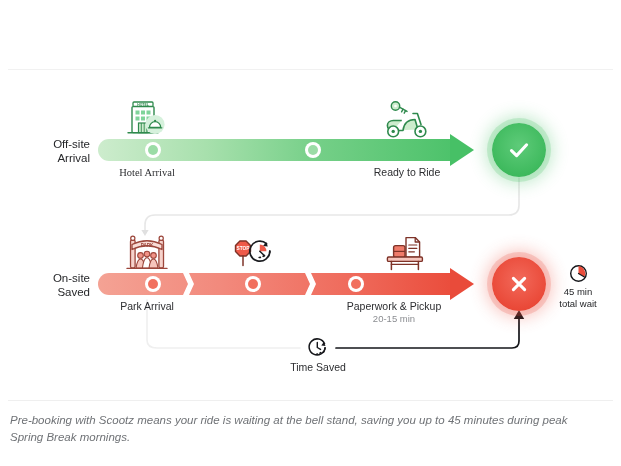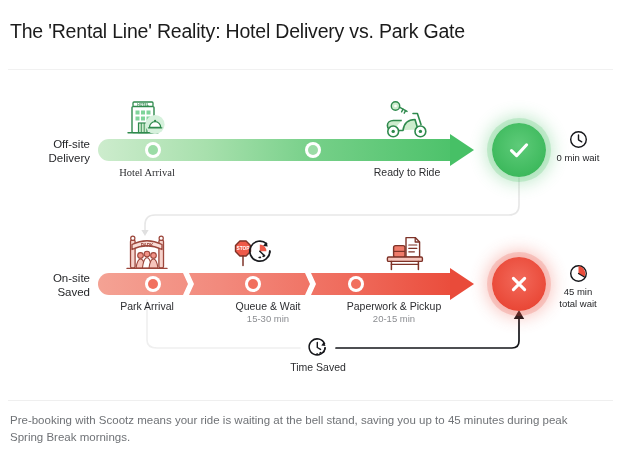--- a/index.html
+++ b/index.html
@@ -123,45 +123,44 @@
   .timesaved {
     position: absolute; left: 318px; top: 337px;
     transform: translateX(-50%); text-align: center;
   }
   .timesaved .glyph { display: block; margin: 0 auto 3px; width: 21px; height: 21px; }
   .timesaved .cap { font-size: 10.5px; color: #2d2e31; white-space: nowrap; }
 
   
   .footer {
     position: absolute; left: 10px; top: 412px; width: 590px;
-    font-size: 11.5px; line-height: 17px; color: #6f7276;
+    font-size: 11.5px; line-height: 17px; color: #6f7276; font-style: italic;
   }
 </style>
 </head>
 <body>
 
 <div id="page">
 
-  <div class="title">The 'Rental Line' Reality: Hotel Delivery vs. Park Gate</div>
   <div class="divider-top"></div>
 
   <svg class="connector" viewBox="0 0 621 466">
 
     <path d="M519,178 L519,205 Q519,215 509,215 L155,215 Q145,215 145,225 L145,231" fill="none" stroke="#e7e7e7" stroke-width="1.6" stroke-linecap="round"></path>
     <path d="M145,236 l-3.6,-6 h7.2 z" fill="#e0e0e0"></path>
 
     <path d="M147,300 L147,340 Q147,348 157,348 L300,348" fill="none" stroke="#efefef" stroke-width="1.6" stroke-linecap="round"></path>
 
     <path d="M336,348 L512,348 Q519,348 519,341 L519,318" fill="none" stroke="#15161a" stroke-width="1.7" stroke-linecap="round"></path>
     <path d="M519,310 l-5.2,9 h10.4 z" fill="#15161a"></path>
   </svg>
 
   <div class="row-label green">
     <span>Off-site</span><br>
-    <span>Delivery</span>
+    <span>Arrival</span>
   </div>
 
   <div class="bar-wrap green">
     <div class="bar-body"></div>
     <div class="bar-head"></div>
     <div class="node" style="left:47px">
         <div class="inner"></div>
       </div>
     <div class="node" style="left:207px">
         <div class="inner"></div>
@@ -211,27 +210,20 @@
   <div class="stage-cap" style="left:407px; top:166px;">
     <div>Ready to Ride</div>
   </div>
 
   <div class="end-circle green">
     <svg viewBox="0 0 28 28">
       <path d="M6.5,14.6 L11.6,19.6 L21.6,8.8" fill="none" stroke="#ffffff" stroke-width="3.1" stroke-linecap="round" stroke-linejoin="round"></path>
     </svg>
   </div>
 
-  <div class="wait-badge" style="left:578px; top:130px;">
-    <svg class="glyph" viewBox="0 0 20 20">
-      <circle cx="10" cy="10" r="8.2" fill="none" stroke="#16171b" stroke-width="1.5"></circle>
-      <path d="M10,5.2 V10.3 L13.4,12.4" fill="none" stroke="#16171b" stroke-width="1.5" stroke-linecap="round" stroke-linejoin="round"></path>
-    </svg>
-    <span>0 min wait</span>
-  </div>
 
   <div class="row-label red">
     <span>On-site</span><br>
     <span>Saved</span>
   </div>
 
   <div class="bar-wrap red">
     <div class="bar-body"></div>
     <div class="bar-head"></div>
     <div class="notch" style="left:85px"></div>
@@ -275,24 +267,20 @@
       <text x="17" y="19.4" font-family="Liberation Sans, sans-serif" font-size="4.8" font-weight="bold" fill="#fff" text-anchor="middle">STOP</text>
       <line x1="17" y1="25" x2="17" y2="34.5" stroke="#7e3328" stroke-width="1.5" stroke-linecap="round"></line>
       <path d="M40.6,12.8 a10,10 0 1 0 3.2,7.4" fill="none" stroke="#1b1c20" stroke-width="1.7" stroke-linecap="round"></path>
       <path d="M43.8,20.2 a9.6,9.6 0 0 1 -2.2,6.2" fill="none" stroke="#1b1c20" stroke-width="1.7" stroke-linecap="round" stroke-dasharray="1.2 3"></path>
       <path d="M38.2,24.6 a9.4,9.4 0 0 1 -5,1.9" fill="none" stroke="#1b1c20" stroke-width="1.7" stroke-linecap="round" stroke-dasharray="1.2 3"></path>
       <path d="M40.2,11 l1.6,4.6 l-4.8,-0.6 z" fill="#1b1c20"></path>
       <path d="M33.8,20.2 L33.8,13.6 A6.6,6.6 0 0 1 40.4,20.2 z" fill="#ef5a49"></path>
       <path d="M33.8,20.2 L38.6,24.8" stroke="#1b1c20" stroke-width="1.5" stroke-linecap="round"></path>
     </svg>
   </div>
-  <div class="stage-cap" style="left:268px; top:300px;">
-    <div>Queue &amp; Wait</div>
-    <div class="stage-sub">15-30 min</div>
-  </div>
 
   <div class="stage-icon" style="left:405px; top:231px;">
     <svg viewBox="0 0 54 46">
       <path d="M28,6.6 h9.2 l4.4,4.4 v15.2 h-13.6 z" fill="#fff" stroke="#7e3328" stroke-width="1.4" stroke-linejoin="round"></path>
       <path d="M37.2,6.6 v4.4 h4.4" fill="none" stroke="#7e3328" stroke-width="1.3" stroke-linejoin="round"></path>
       <line x1="30.8" y1="14" x2="38.8" y2="14" stroke="#7e3328" stroke-width="1.2" stroke-linecap="round"></line>
       <line x1="30.8" y1="17.4" x2="38.8" y2="17.4" stroke="#7e3328" stroke-width="1.2" stroke-linecap="round"></line>
       <line x1="30.8" y1="20.8" x2="36.4" y2="20.8" stroke="#7e3328" stroke-width="1.2" stroke-linecap="round"></line>
       <rect x="15.6" y="14.6" width="11.4" height="11.8" rx="2" fill="#ef7b6a" stroke="#7e3328" stroke-width="1.4"></rect>
       <line x1="15.6" y1="20.4" x2="27" y2="20.4" stroke="#7e3328" stroke-width="1.2"></line>

